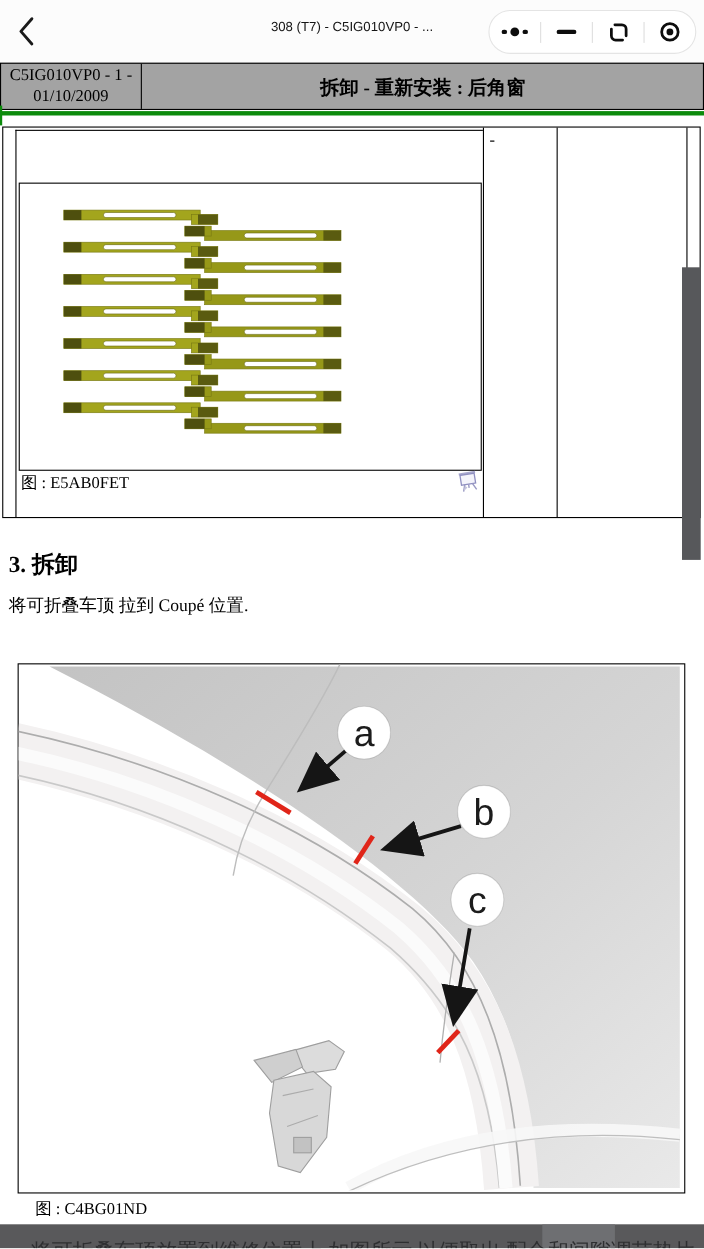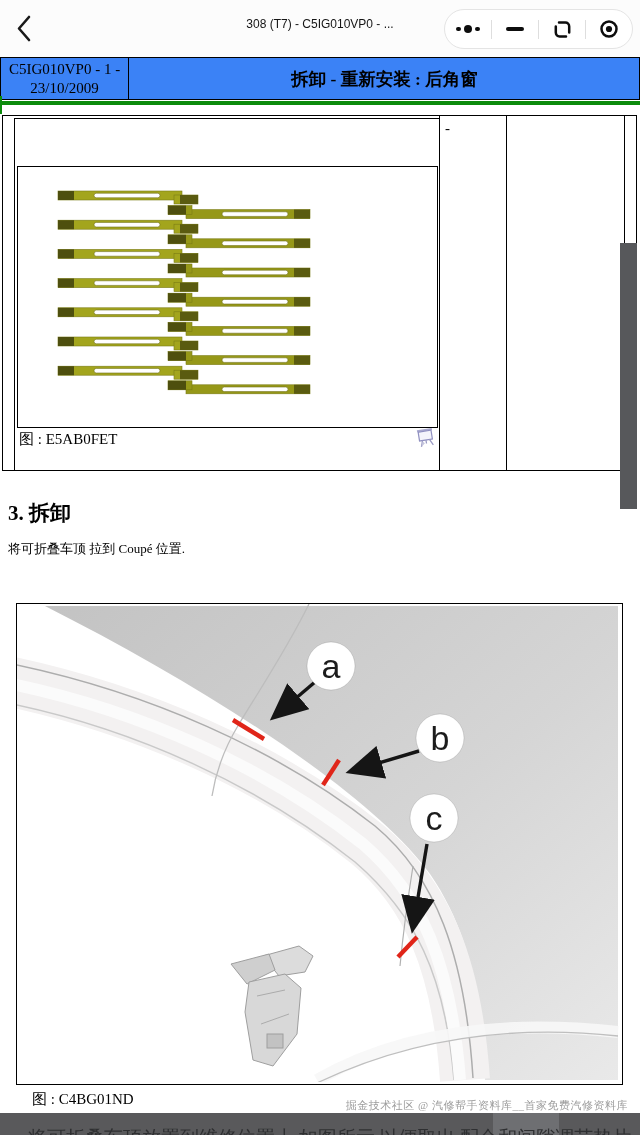--- a/index.html
+++ b/index.html
@@ -12,41 +12,41 @@
   .nav-title{position:absolute;left:0;right:0;top:17px;text-align:center;font-size:12px;color:#151515;}
   .capsule{position:absolute;right:7px;top:9px;width:187px;height:38px;background:#fff;
            border:1px solid #e4e4e4;border-radius:20px;display:flex;align-items:center;}
   .cap-item{flex:1;display:flex;align-items:center;justify-content:center;height:100%;cursor:pointer;}
   .cap-div{width:1px;height:19px;background:#dedede;}
   .dots{display:flex;align-items:center;gap:3px;}
   .dot-s{width:4.5px;height:4.5px;border-radius:50%;background:#0d0d0d;}
   .dot-b{width:8.5px;height:8.5px;border-radius:50%;background:#0d0d0d;}
   .minus{width:18px;height:3.2px;background:#0d0d0d;border-radius:2px;}
   
-  .hdr{position:absolute;left:0;top:57px;width:638px;height:41px;border:1px solid #000;background:#3b82f6;}
+  .hdr{position:absolute;left:0;top:57px;width:638px;height:41px;border:1px solid #000;background:#a3a3a3;}
   .hdr-ref{position:absolute;left:0;top:0;width:128px;height:100%;border-right:1px solid #000;
            font-size:15px;line-height:19px;text-align:center;padding-top:2px;box-sizing:border-box;}
   .hdr-title{position:absolute;left:129px;right:0;top:0;height:100%;display:flex;align-items:center;
              justify-content:center;font-family:Liberation Serif, serif;
              font-weight:bold;font-size:17.5px;}
   .green-rule{position:absolute;left:0;top:101px;width:640px;height:3.5px;background:#0c8b0c;}
   .green-notch{position:absolute;left:0;top:96px;width:2px;height:18px;background:#0c8b0c;}
   
   .ptable{position:absolute;left:2px;top:115px;width:633px;height:354px;border:1px solid #000;background:#fff;}
   .pt-div{position:absolute;top:0;bottom:0;width:1px;background:#000;}
   .pt-inner{position:absolute;left:11px;top:2px;bottom:0;width:424px;border-left:1px solid #000;border-top:1px solid #000;}
   .pic-box{position:absolute;left:14px;top:50px;width:419px;height:260px;border:1px solid #000;background:#fff;}
   .cap1{position:absolute;left:16px;top:314px;font-size:15px;text-align:center;}
   .proj{position:absolute;left:413px;top:310px;width:20px;height:22px;cursor:pointer;}
   .dash-cell{position:absolute;left:442px;top:4px;font-size:15px;}
   .part-label{position:absolute;left:506px;top:4px;width:112px;font-size:17px;line-height:27px;}
   .scrollbar{position:absolute;left:620px;top:243px;width:17px;height:266px;background:#57585b;cursor:pointer;}
   
   .sec-h{position:absolute;left:8px;top:499px;font-size:21px;font-weight:bold;}
-  .sec-p{position:absolute;left:8px;top:540px;font-size:13px;}
+  .sec-p{position:absolute;left:8px;top:540px;font-size:16px;}
   
   .fig2{position:absolute;left:16px;top:603px;width:605px;height:480px;border:1px solid #000;background:#fff;}
   .cap2{position:absolute;left:32px;top:1090px;font-size:15px;}
   .watermark{position:absolute;right:12px;top:1098px;font-size:11px;color:#9c9c9c;letter-spacing:0.5px;}
   
   .botbar{position:absolute;left:0;top:1113px;width:640px;height:22px;background:#59595b;overflow:hidden;}
   .bot-light{position:absolute;left:493px;top:0;width:66px;height:22px;background:#6e6f72;}
   .bot-text{position:absolute;left:28px;top:12px;font-size:19px;color:#2e2f31;white-space:nowrap;}
 </style>
 </head>
@@ -86,21 +86,21 @@
           <circle cx="11" cy="11" r="7.5" fill="none" stroke="#0d0d0d" stroke-width="2.5"></circle>
           <circle cx="11" cy="11" r="3.1" fill="#0d0d0d"></circle>
         </svg>
       </div>
     </div>
   </div>
 
   <div class="hdr">
     <div class="hdr-ref">
       <div>C5IG010VP0 - 1 -</div>
-      <div>23/10/2009</div>
+      <div>01/10/2009</div>
     </div>
     <div class="hdr-title">拆卸 - 重新安装 : 后角窗</div>
   </div>
   <div class="green-rule"></div>
   <div class="green-notch"></div>
 
   <div class="ptable">
     <div class="pt-div" style="left:436px"></div>
     <div class="pt-div" style="left:503px"></div>
     <div class="pt-div" style="left:621px"></div>
@@ -251,20 +251,19 @@
         <circle cx="314" cy="62" r="24" fill="#fff" stroke="rgba(0,0,0,0.12)"></circle>
         <circle cx="423" cy="134" r="24" fill="#fff" stroke="rgba(0,0,0,0.12)"></circle>
         <circle cx="417" cy="214" r="24" fill="#fff" stroke="rgba(0,0,0,0.12)"></circle>
         <text x="314" y="74">a</text>
         <text x="423" y="146">b</text>
         <text x="417" y="226">c</text>
       </g>
     </svg>
   </div>
   <div class="cap2">图 : C4BG01ND</div>
-  <div class="watermark">掘金技术社区 @ 汽修帮手资料库__首家免费汽修资料库</div>
 
   <div class="botbar">
     <div class="bot-light"></div>
     <div class="bot-text">将可折叠车顶放置到维修位置上 如图所示 以便取出 配合和间隙调节垫片</div>
   </div>
 
 </div>
 
 </body></html>

